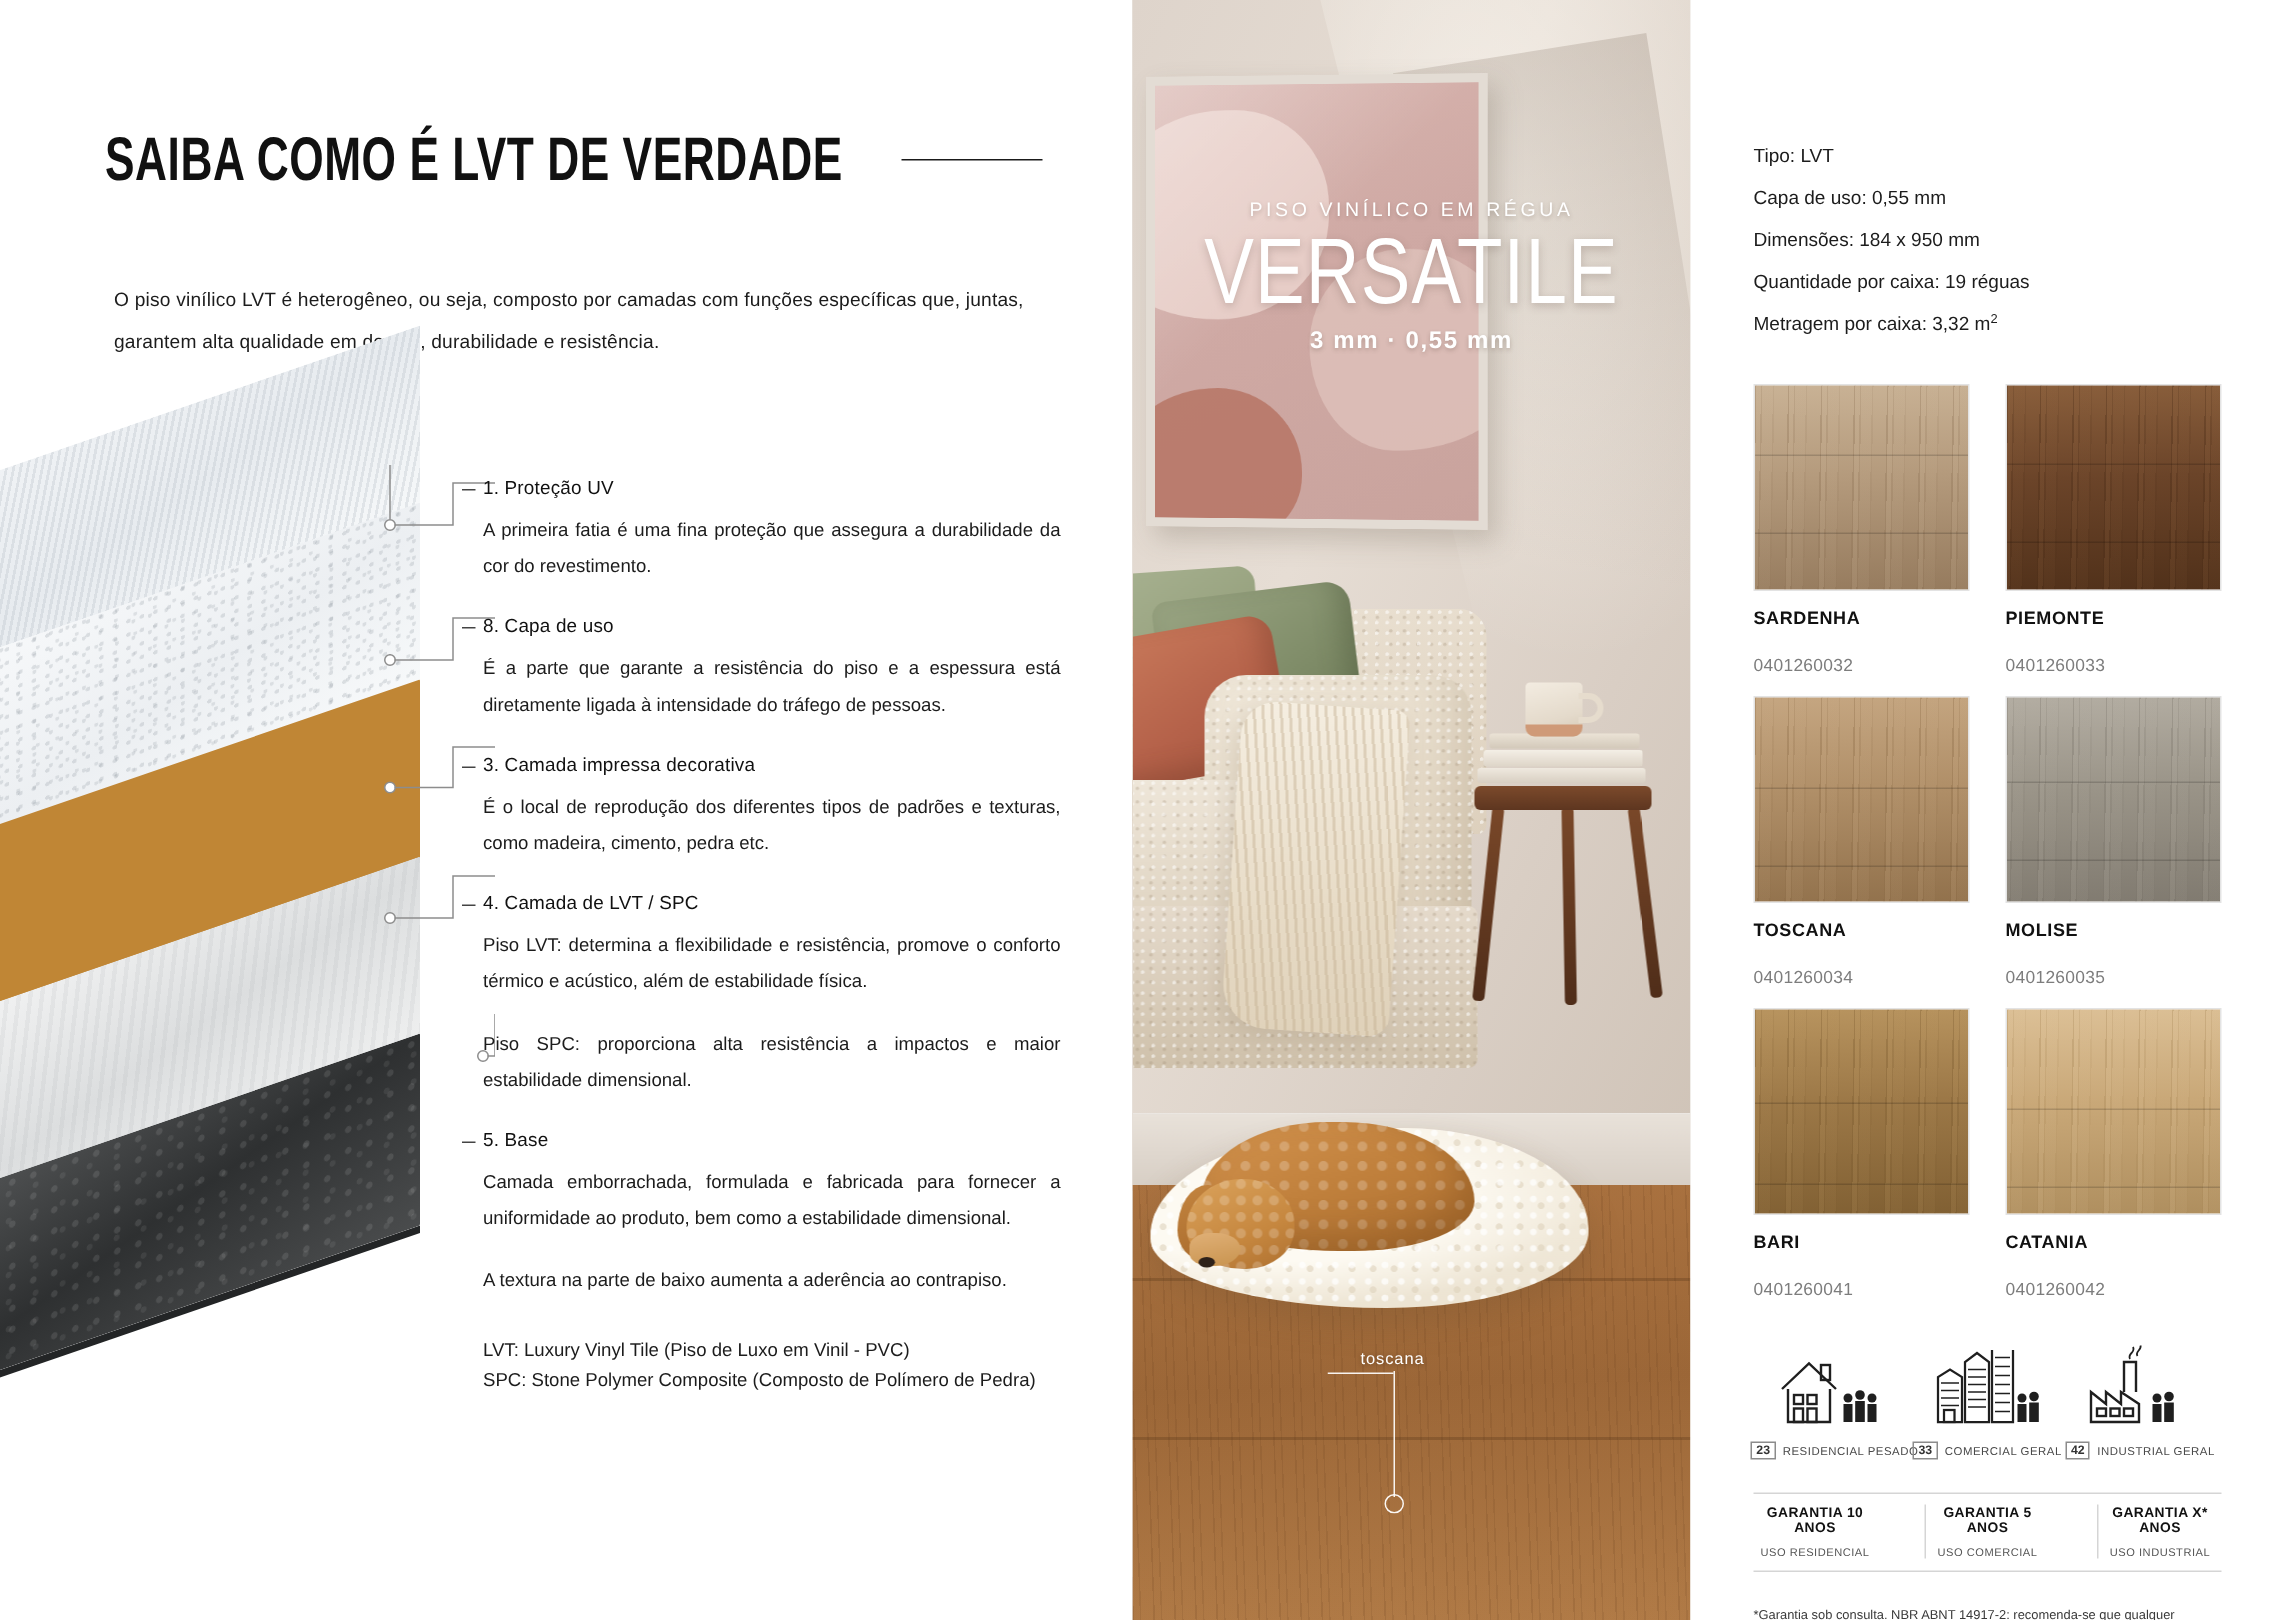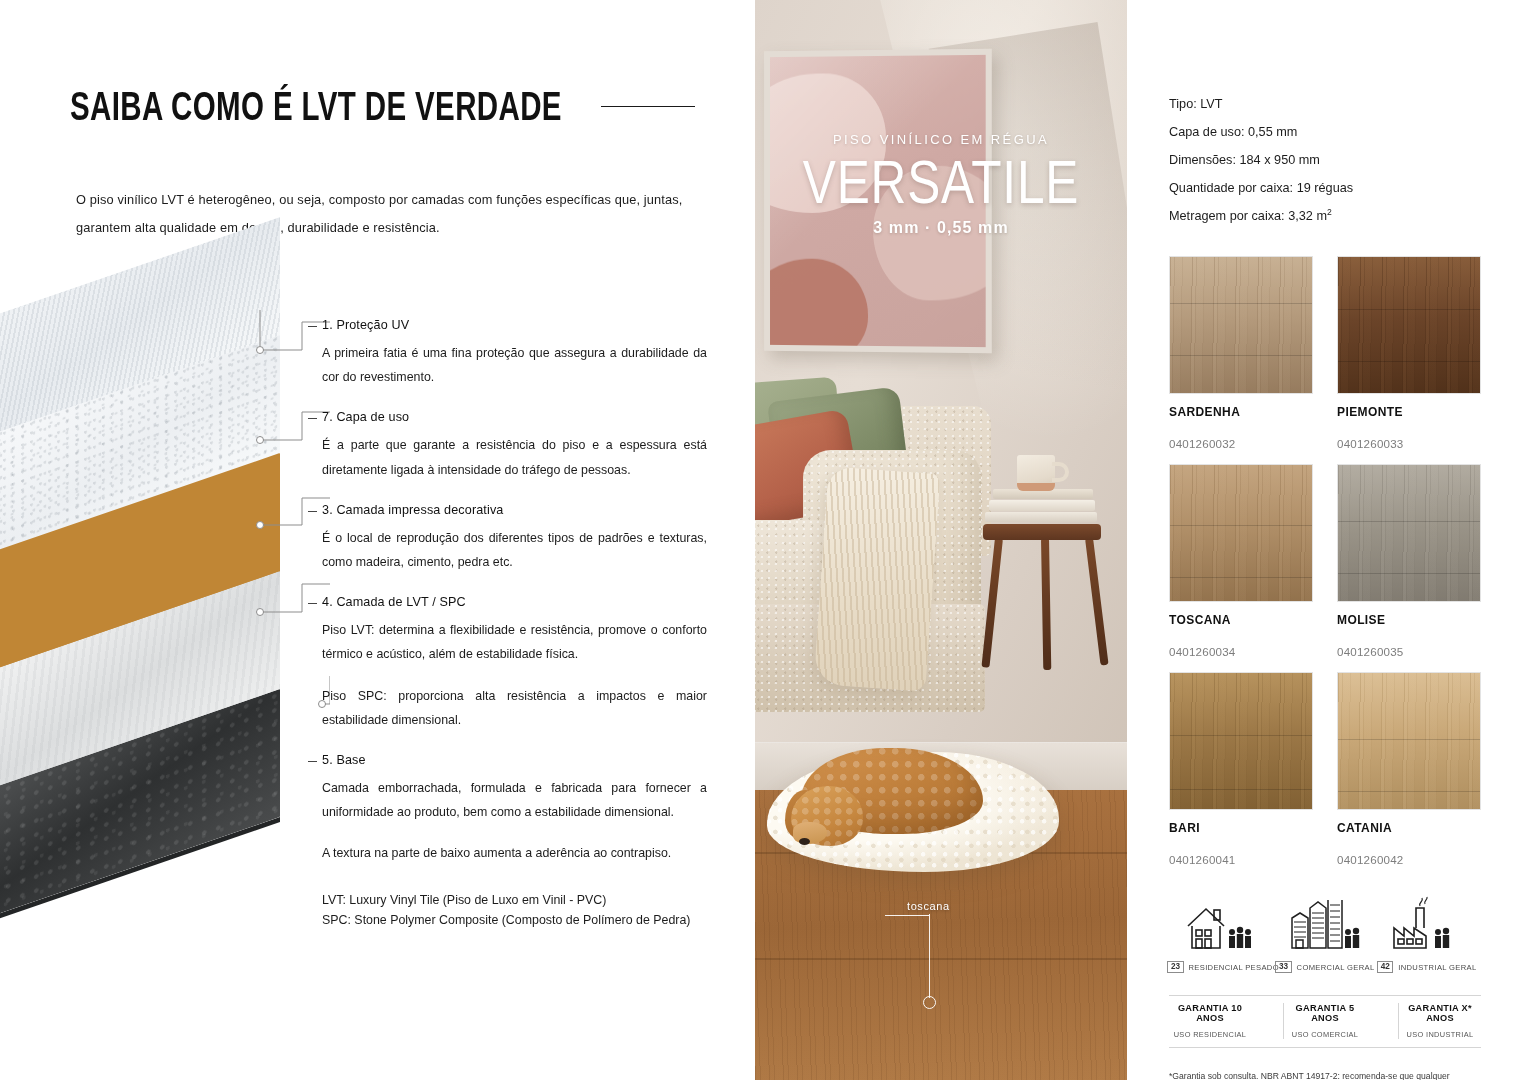--- a/index.html
+++ b/index.html
@@ -780,21 +780,21 @@
         <path d="M75,394 L80,394 L80,366"></path>
       </g>
     </svg>
 
     <div class="items">
       <div class="item">
         <div class="item-title">1. Proteção UV</div>
         <div class="item-body">A primeira fatia é uma fina proteção que assegura a durabilidade da cor do revestimento.</div>
       </div>
       <div class="item">
-        <div class="item-title">7. Capa de uso</div>
+        <div class="item-title">8. Capa de uso</div>
         <div class="item-body">É a parte que garante a resistência do piso e a espessura está diretamente ligada à intensidade do tráfego de pessoas.</div>
       </div>
       <div class="item">
         <div class="item-title">3. Camada impressa decorativa</div>
         <div class="item-body">É o local de reprodução dos diferentes tipos de padrões e texturas, como madeira, cimento, pedra etc.</div>
       </div>
       <div class="item">
         <div class="item-title">4. Camada de LVT / SPC</div>
         <div class="item-body">Piso LVT: determina a flexibilidade e resistência, promove o conforto térmico e acústico, além de estabilidade física.</div>
         <div class="item-body">Piso SPC: proporciona alta resistência a impactos e maior estabilidade dimensional.</div>

